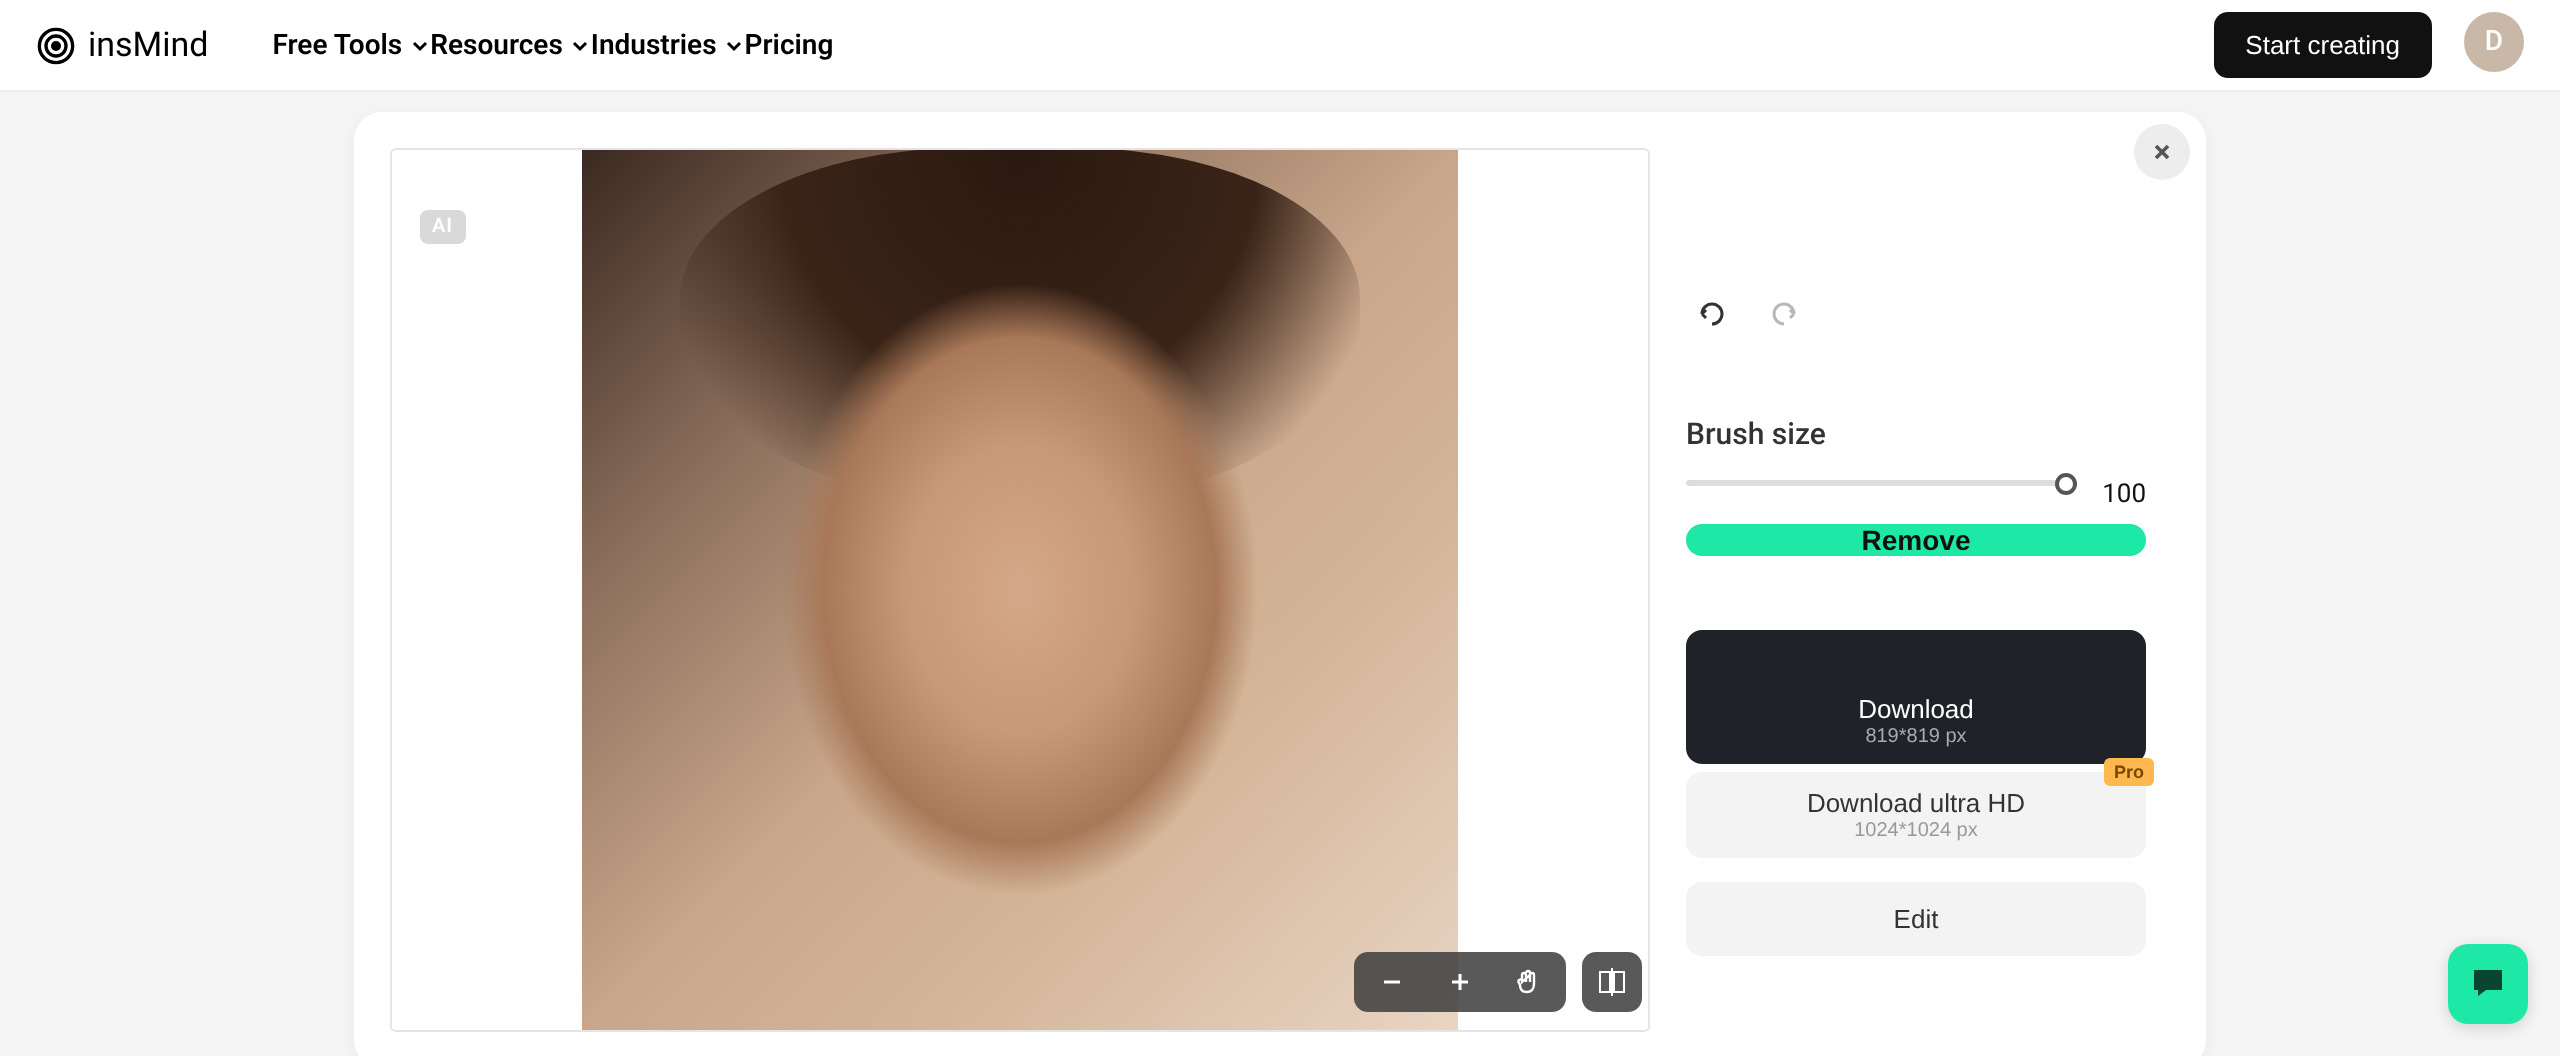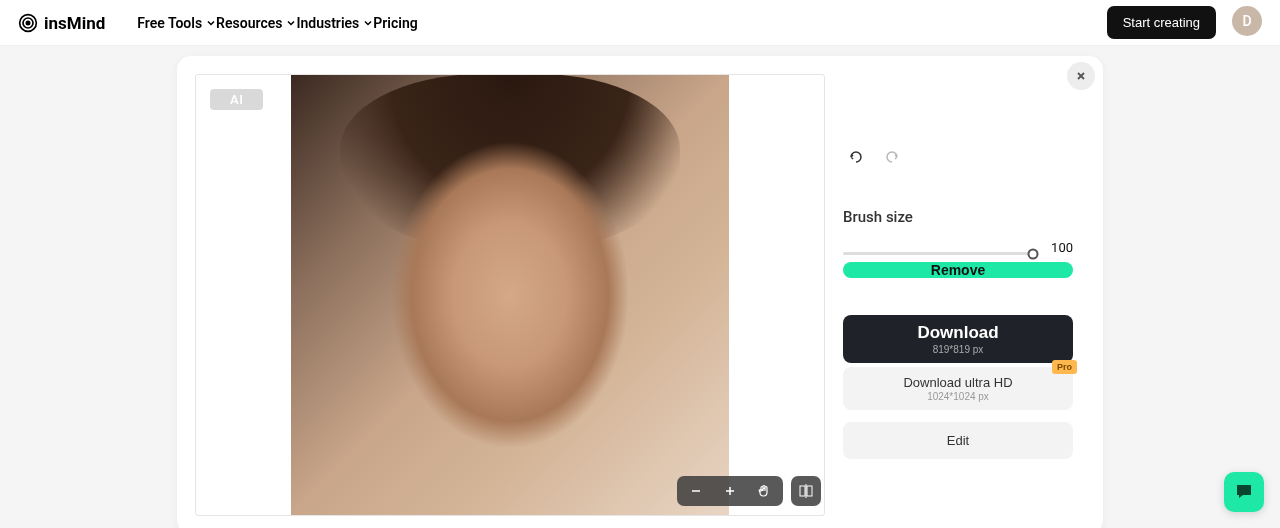--- a/index.html
+++ b/index.html
@@ -1,60 +1,60 @@
 <!DOCTYPE html>
 <html><head>
   <meta charset="utf-8">
   <style>
     * { margin: 0; padding: 0; box-sizing: border-box; }
     body { font-family: -apple-system, BlinkMacSystemFont, 'Segoe UI', Roboto, sans-serif; background: #f5f5f5; width: 1280px; height: 528px; overflow: hidden; }
     
     .header { background: #fff; height: 46px; display: flex; align-items: center; padding: 0 18px; border-bottom: 1px solid #eee; }
-    .logo { display: flex; align-items: flex-start; gap: 6px; font-weight: 700; font-size: 17px; color: #000; }
+    .logo { display: flex; align-items: flex-start; gap: 6px; font-weight: 400; font-size: 17px; color: #000; }
     .logo-icon { width: 20px; height: 20px; }
     .nav { display: flex; margin-left: 32px; }
     .nav-item { display: flex; align-items: center; gap: 4px; font-size: 14px; font-weight: 600; color: #000; cursor: pointer; }
     .chevron { width: 10px; height: 10px; }
     .header-right { margin-left: auto; display: flex; align-items: flex-start; gap: 16px; }
     .start-btn { background: #111; color: #fff; border: none; padding: 9px 16px; border-radius: 7px; font-size: 13px; font-weight: 500; cursor: pointer; }
     .avatar { width: 30px; height: 30px; border-radius: 50%; background: #c9b8a8; color: #fff; display: flex; align-items: center; justify-content: center; font-size: 14px; font-weight: 500; cursor: pointer; }
     
     .main { display: flex; justify-content: center; padding-top: 10px; }
     .editor-card { background: #fff; border-radius: 14px; width: 926px; min-height: 470px; display: flex; box-shadow: 0 2px 10px rgba(0,0,0,0.05); position: relative; }
     
     .canvas-area { flex: 1; padding: 18px; position: relative; }
     .canvas-container { border: 1px solid #e5e5e5; border-radius: 3px; height: 442px; display: flex; align-items: center; justify-content: center; position: relative; overflow: hidden; }
     .image-placeholder { width: 438px; height: 442px; background: linear-gradient(135deg, #3a2820 0%, #8b6f5c 25%, #c9a68a 50%, #d4b598 70%, #e8d5c4 100%); position: relative; }
     .face-overlay { position: absolute; top: 50%; left: 50%; transform: translate(-50%, -45%); width: 280px; height: 360px; background: radial-gradient(ellipse 140px 180px at 50% 45%, #d4a888 0%, #c89878 40%, #a87858 70%, transparent 85%); border-radius: 50% 50% 45% 45%; }
     .hair-overlay { position: absolute; top: 0; left: 50%; transform: translateX(-50%); width: 340px; height: 180px; background: radial-gradient(ellipse at 50% 0%, #2a1810 0%, #3a2418 50%, transparent 80%); border-radius: 50% 50% 60% 60%; }
-    .ai-badge { position: absolute; top: 14px; left: 14px; background: rgba(0,0,0,0.15); color: #fff; font-size: 13px; font-weight: 600; padding: 3px 20px; border-radius: 4px; letter-spacing: 0.5px; }
+    .ai-badge { position: absolute; top: 30px; left: 14px; background: rgba(0,0,0,0.15); color: #fff; font-size: 10px; font-weight: 600; padding: 3px 6px; border-radius: 4px; letter-spacing: 0.5px; }
     
     .canvas-controls { position: absolute; bottom: 28px; right: 60px; background: rgba(60,60,60,0.85); border-radius: 7px; display: flex; align-items: center; padding: 6px 10px; gap: 16px; }
     .canvas-ctrl-btn { width: 18px; height: 18px; display: flex; align-items: center; justify-content: center; cursor: pointer; color: #fff; }
     .compare-btn { position: absolute; bottom: 28px; right: 22px; width: 30px; height: 30px; background: rgba(60,60,60,0.85); border-radius: 7px; display: flex; align-items: center; justify-content: center; cursor: pointer; color: #fff; }
     
     .sidebar { width: 260px; padding: 18px 30px 18px 0; position: relative; }
     .close-btn { position: absolute; top: 6px; right: 8px; width: 28px; height: 28px; background: #ededed; border-radius: 50%; display: flex; align-items: center; justify-content: center; cursor: pointer; }
     
     .history-controls { display: flex; gap: 18px; margin-top: 74px; margin-left: 4px; }
     .history-btn { width: 18px; height: 18px; cursor: pointer; }
     .history-btn.disabled { opacity: 0.35; cursor: default; }
     
     .brush-section { margin-top: 42px; }
     .brush-label { font-size: 15px; color: #333; font-weight: 500; }
-    .slider-row { display: flex; align-items: flex-end; gap: 12px; margin-top: 14px; }
+    .slider-row { display: flex; align-items: flex-start; gap: 12px; margin-top: 14px; }
     .slider-track { flex: 1; height: 3px; background: #ddd; border-radius: 3px; position: relative; }
     .slider-thumb { position: absolute; right: 0; top: 50%; transform: translate(50%, -50%); width: 11px; height: 11px; border: 2px solid #555; background: #fff; border-radius: 50%; cursor: pointer; }
     .slider-value { font-size: 13px; color: #111; min-width: 28px; text-align: right; }
     
     .remove-btn { width: 100%; background: #1ee8a5; color: #111; border: none; border-radius: 8px; font-size: 14px; font-weight: 600; margin-top: 7px; cursor: pointer; }
     
     .download-section { margin-top: 36px; }
     .download-btn { width: 100%; background: #1f2329; color: #fff; border: none; padding: 8px; border-radius: 8px; cursor: pointer; text-align: center; }
-    .download-btn .title { font-size: 17px; font-weight: 700; display: block; }
+    .download-btn .title { font-size: 13px; font-weight: 400; display: block; margin-top: 24px; }
     .download-btn .sub { font-size: 10px; color: #aaa; display: block; margin-top: 1px; }
     
     .download-hd-btn { width: 100%; background: #f3f3f3; color: #333; border: none; padding: 8px; border-radius: 8px; cursor: pointer; text-align: center; margin-top: 4px; position: relative; }
     .download-hd-btn .title { font-size: 13px; font-weight: 500; display: block; }
     .download-hd-btn .sub { font-size: 10px; color: #999; display: block; margin-top: 1px; }
     .pro-badge { position: absolute; top: -7px; right: -4px; background: #ffb84d; color: #7a4800; font-size: 9px; font-weight: 700; padding: 2px 5px; border-radius: 3px; text-align: right; }
     
     .edit-btn { width: 100%; background: #f3f3f3; color: #333; border: none; padding: 11px; border-radius: 8px; font-size: 13px; font-weight: 500; margin-top: 12px; cursor: pointer; }
     .edit-hint { text-align: center; font-size: 10.5px; color: #888; margin-top: 10px; }
     

